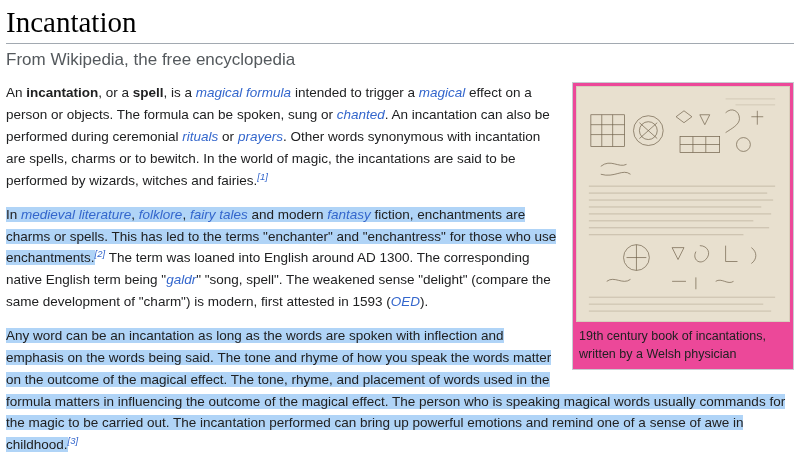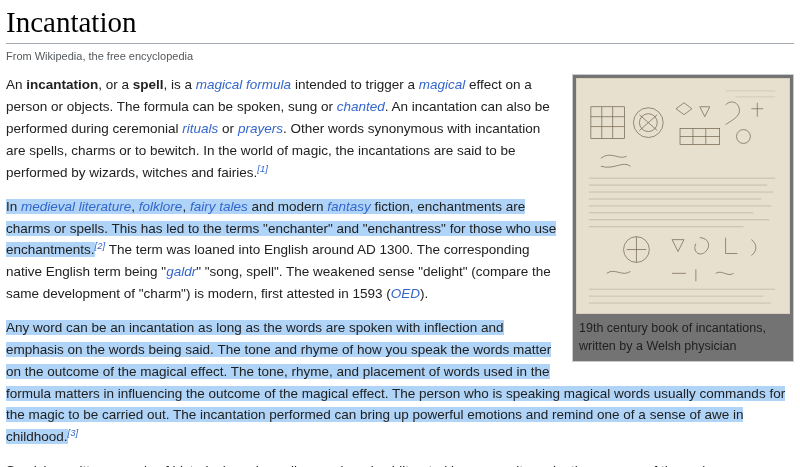--- a/index.html
+++ b/index.html
@@ -28,35 +28,35 @@
     line-height: 1.15;
     margin: 6px 0 0 6px;
     color: #000;
   }
   .title-rule {
     border: 0;
     border-bottom: 1px solid #a2a9b1;
     margin: 4px 6px 0 6px;
   }
   .subtitle {
-    font-size: 11px;
+    font-size: 17px;
     color: #54595d;
     margin: 6px 0 0 6px;
   }
   .content {
     margin: 12px 6px 0 6px;
     font-size: 13.5px;
     line-height: 1.62;
   }
   .thumb {
     float: right;
     width: 222px;
     margin: 0 0 6px 12px;
     border: 1px solid #c8ccd1;
-    background: #737373;
+    background: #ec4899;
     padding: 3px;
     box-sizing: border-box;
   }
   .thumb-img {
     width: 100%;
     height: 236px;
     display: block;
     background: #e9e2d2;
     border: 1px solid #d8d0bd;
     box-sizing: border-box;

